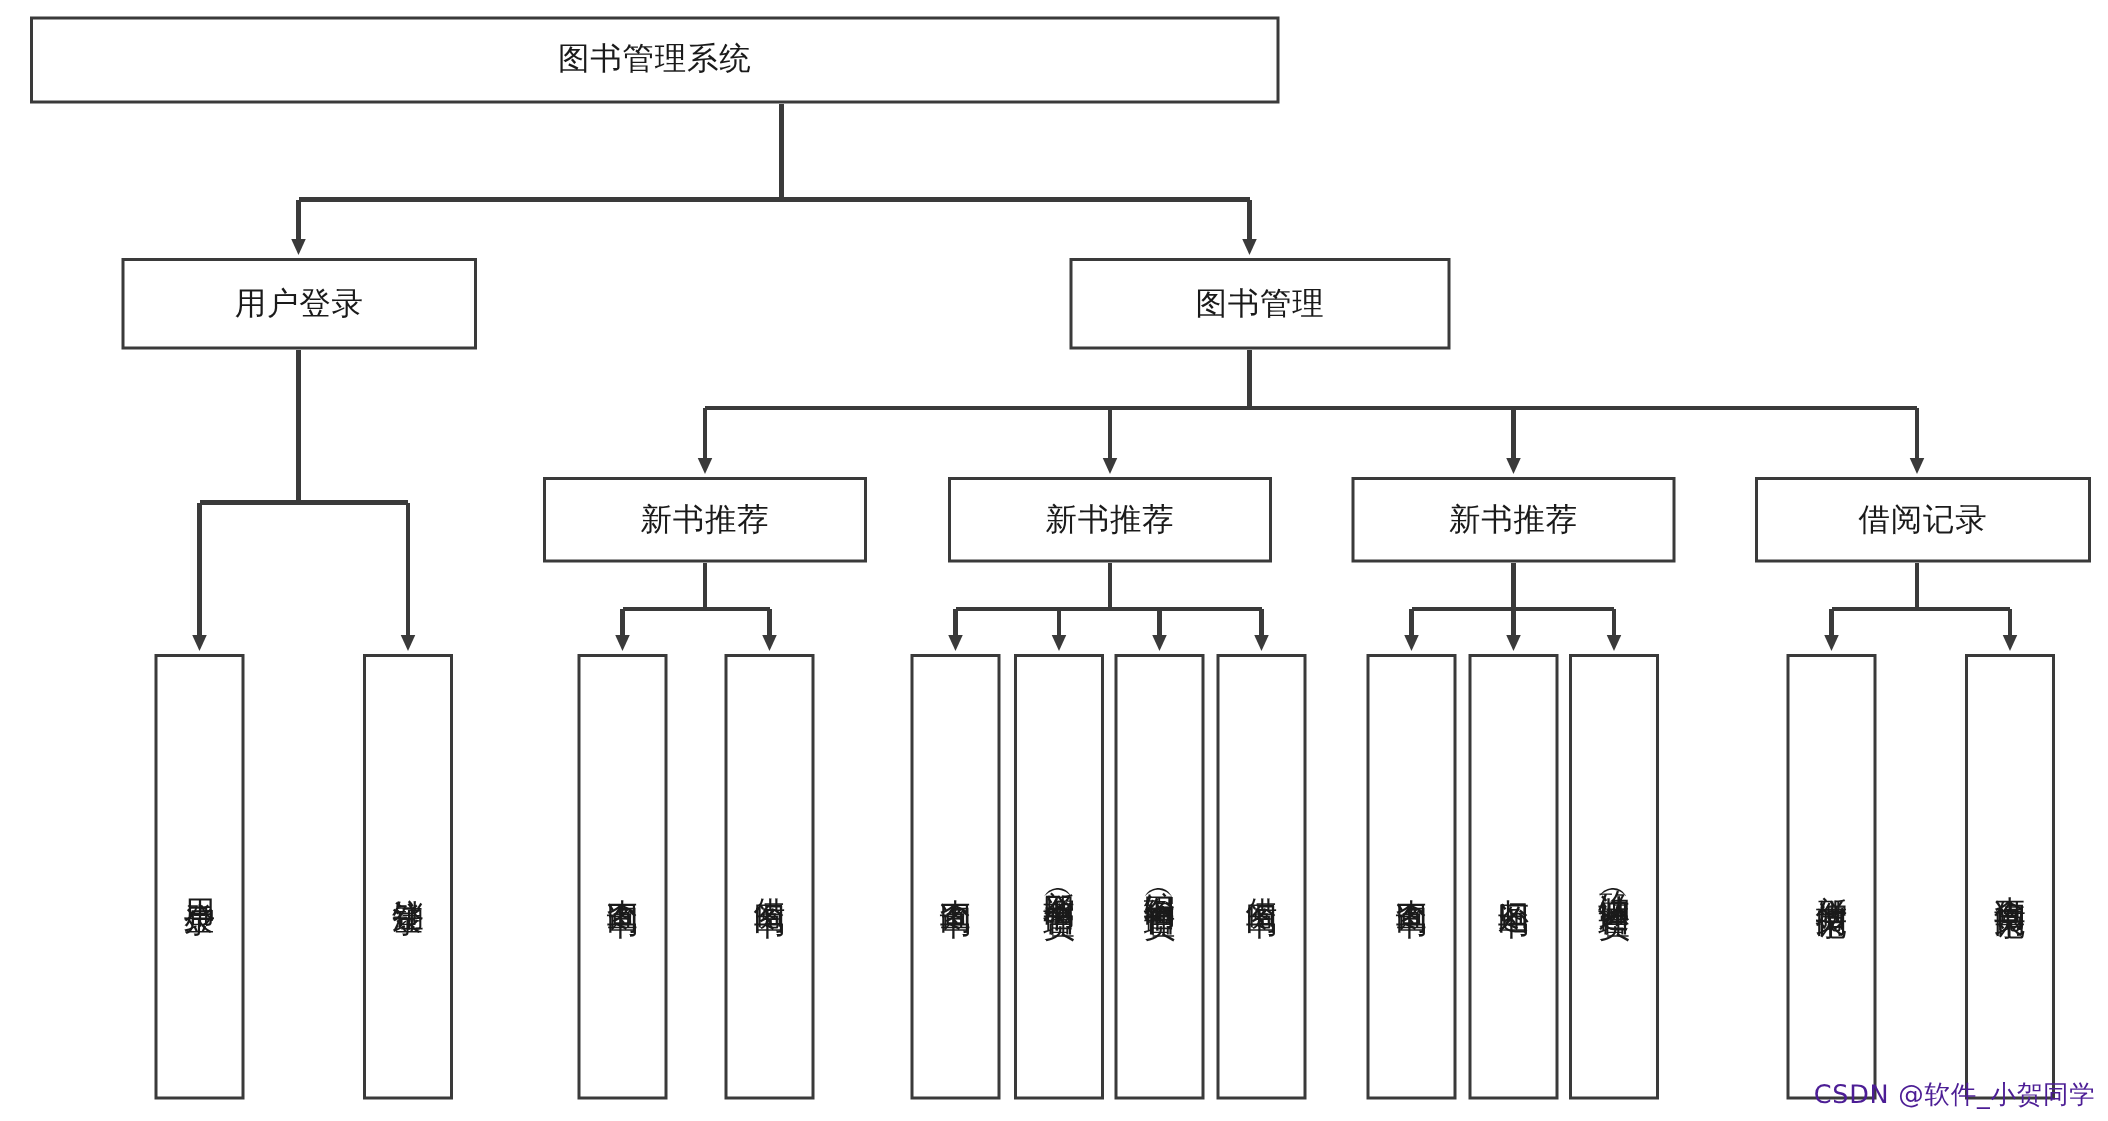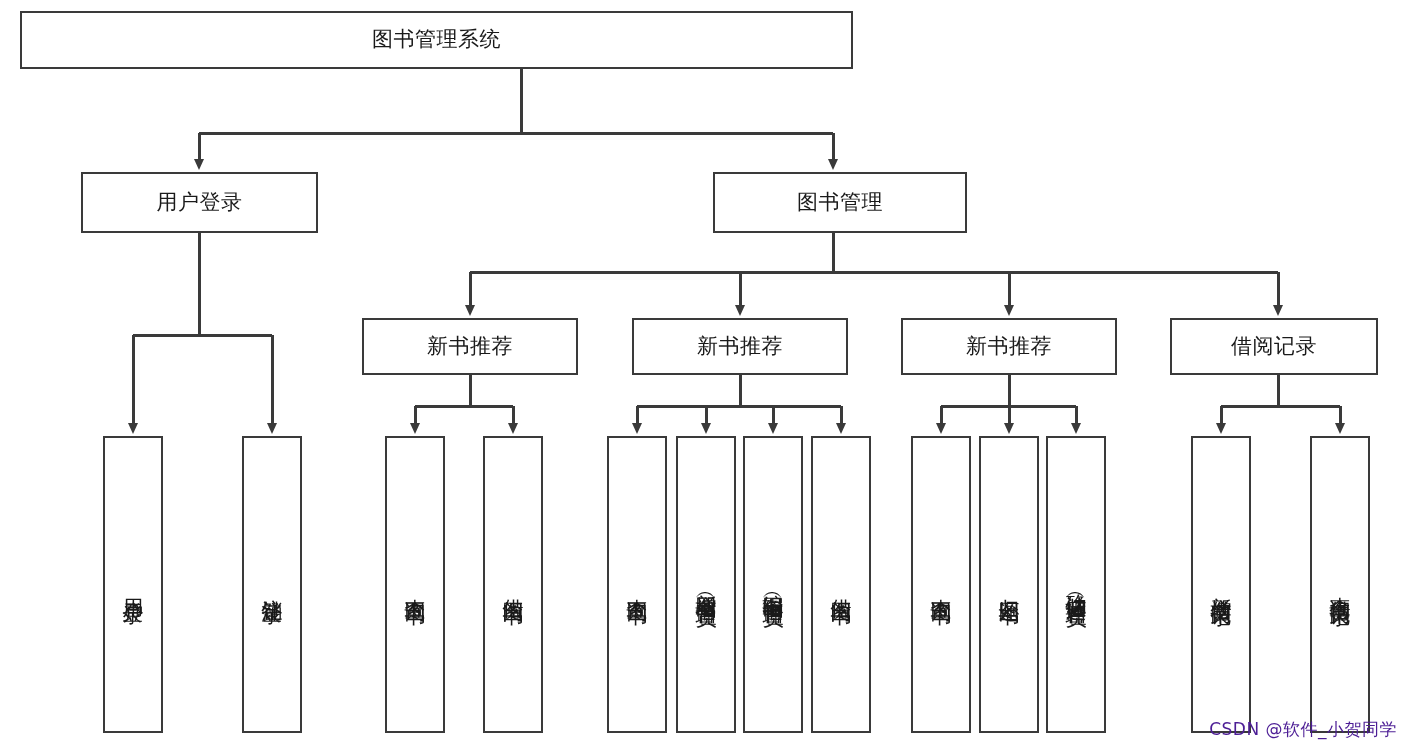--- a/index.html
+++ b/index.html
@@ -134,21 +134,21 @@
 
   <div class="node horiz" style="left:362px; top:318px; width:216px; height:57px;">
     <span>新书推荐</span>
   </div>
   <div class="node horiz" style="left:632px; top:318px; width:216px; height:57px;">
     <span>新书推荐</span>
   </div>
   <div class="node horiz" style="left:901px; top:318px; width:216px; height:57px;">
     <span>新书推荐</span>
   </div>
-  <div class="node horiz" style="left:1170px; top:318px; width:208px; height:57px;">
+  <div class="node horiz" style="left:1170px; top:318px; width:224px; height:57px;">
     <span>借阅记录</span>
   </div>
 
   <div class="node vert" style="left:103px; top:436px; width:60px; height:297px;">
     <span class="vtext">用户登录</span>
   </div>
   <div class="node vert" style="left:242px; top:436px; width:60px; height:297px;">
     <span class="vtext">注销登录</span>
   </div>
 

